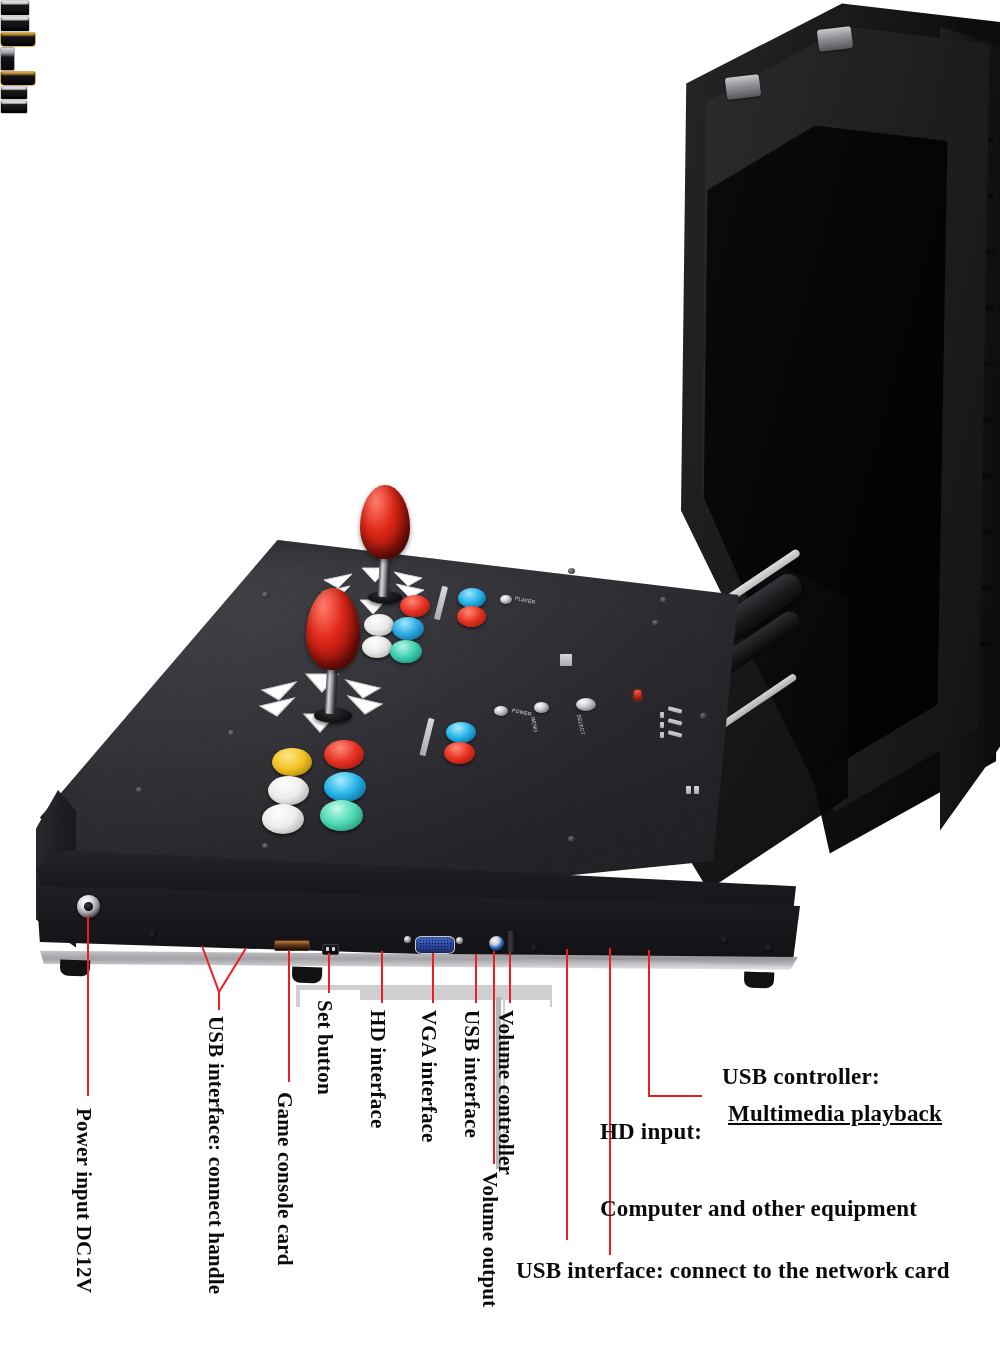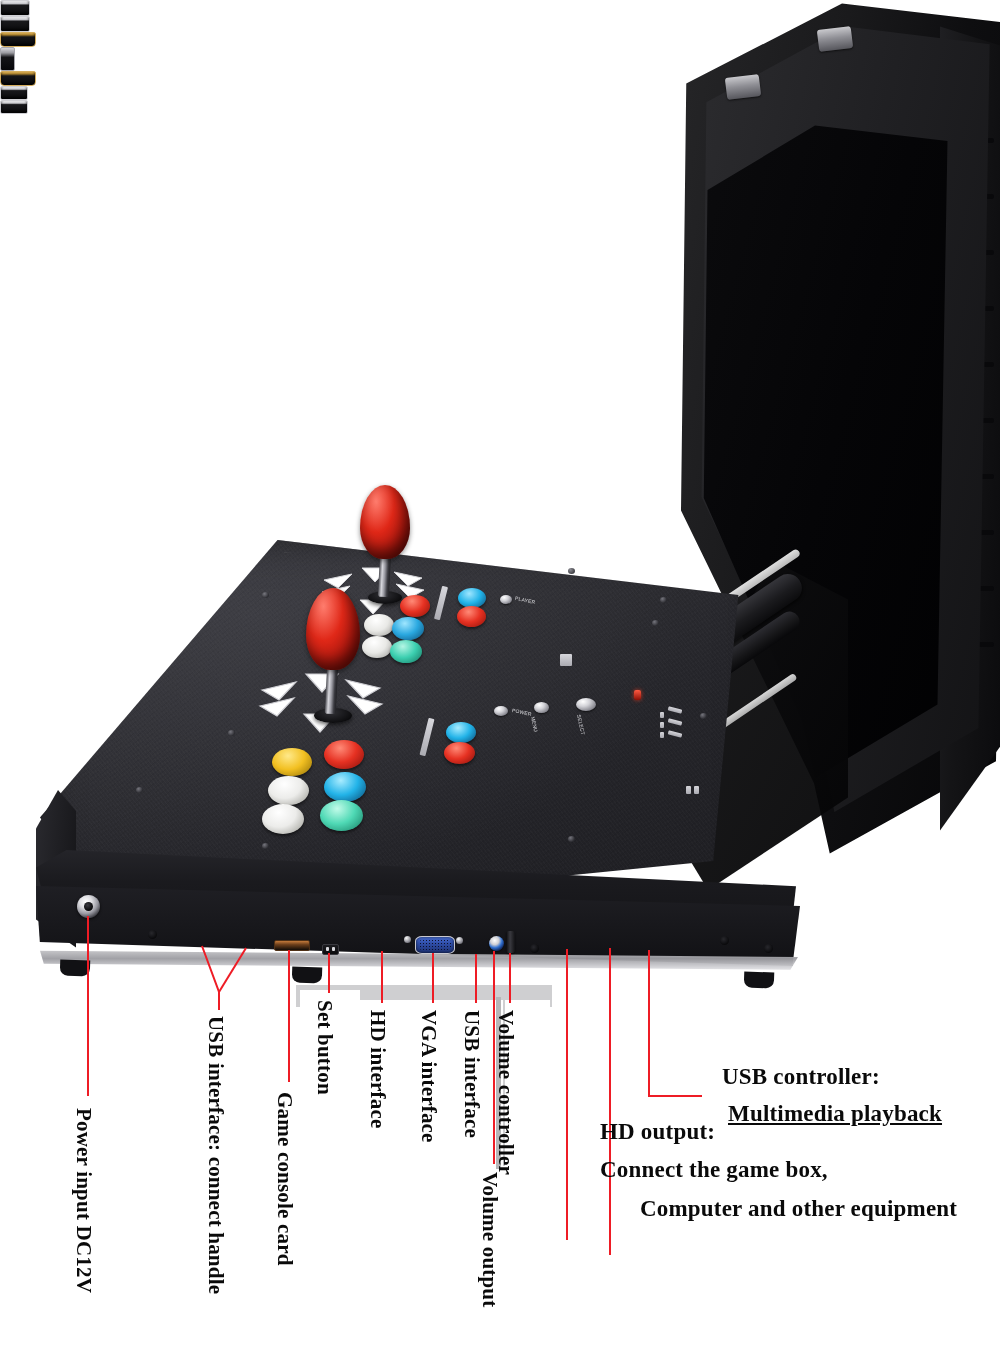--- a/index.html
+++ b/index.html
@@ -478,18 +478,18 @@
 
   <div class="vlabel" style="left:484px;top:1010px;font-size:21px;">USB interface</div>
 
   <div class="vlabel" style="left:518px;top:1010px;font-size:21px;">Volume controller</div>
 
   <div class="vlabel" style="left:502px;top:1172px;font-size:21px;">Volume output</div>
 
   <div class="hlabel" style="left:722px;top:1064px;font-size:23px;">USB controller:</div>
   <div class="hlabel" style="left:728px;top:1101px;font-size:23px;text-decoration:underline;">Multimedia playback</div>
 
-  <div class="hlabel" style="left:600px;top:1119px;font-size:23px;">HD output:</div>
-  <div class="hlabel" style="left:600px;top:1157px;font-size:23px;">Connect the game box,</div>
-  <div class="hlabel" style="left:600px;top:1196px;font-size:23px;margin-left:40px;">Computer and other equipment</div>
-
+  <div class="hlabel" style="left:600px;top:1119px;font-size:23px;">HD input:</div>
+  <div class="hlabel" style="left:600px;top:1196px;font-size:23px;">Computer and other equipment</div>
+
+  <div class="hlabel" style="left:516px;top:1258px;font-size:23px;">USB interface: connect to the network card</div>
 
 </div>
 
 </body></html>

